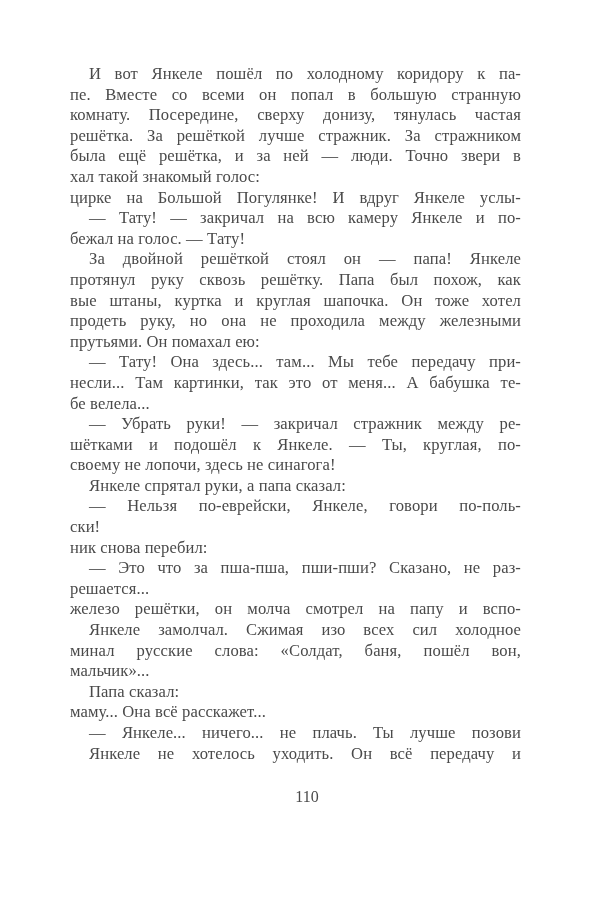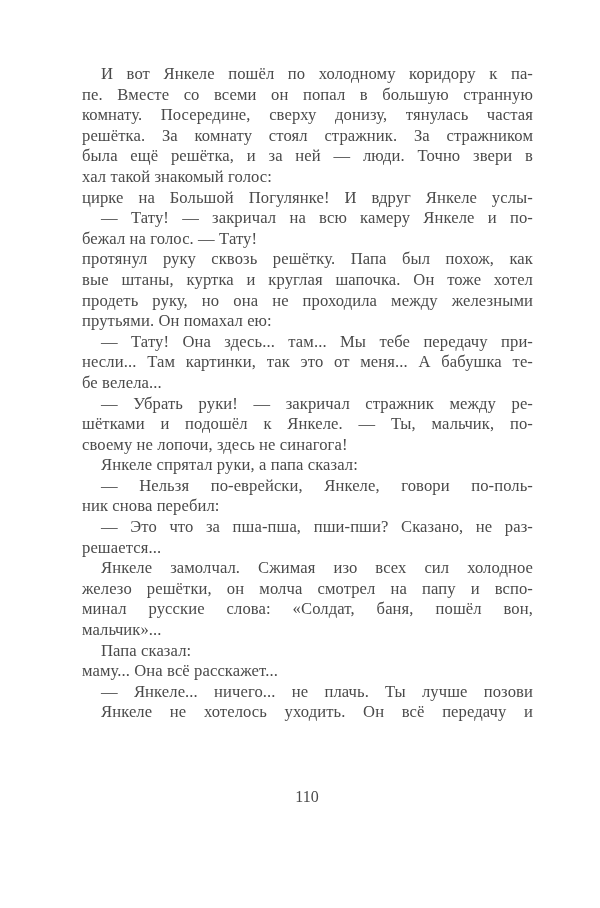--- a/index.html
+++ b/index.html
@@ -2,63 +2,65 @@
 <html><head>
 <meta charset="utf-8">
 <style>
   html, body { margin: 0; padding: 0; }
   body {
     width: 600px; height: 908px; background: #ffffff; position: relative; overflow: hidden;
     font-family: "Liberation Serif", "DejaVu Serif", serif;
     color: #4a4a4a;
   }
   .page {
-    position: absolute; left: 82px; top: 64px; width: 451px;
+    position: absolute; left: 70px; top: 64px; width: 451px;
   }
   .line {
     height: 20.6px; line-height: 20.6px; font-size: 16.6px; white-space: nowrap;
     text-align: justify; text-align-last: justify; letter-spacing: 0.1px;
   }
   .line.last { text-align-last: left; }
   .line.indent { padding-left: 19px; }
   .page-number {
     position: absolute; top: 788px; left: 0; width: 614px; text-align: center;
     font-size: 16px; color: #4a4a4a;
   }
 </style>
 </head>
 <body>
 
 <div class="page" id="page-body">
     <div class="line indent">И вот Янкеле пошёл по холодному коридору к па-</div>
     <div class="line">пе. Вместе со всеми он попал в большую странную</div>
     <div class="line">комнату. Посередине, сверху донизу, тянулась частая</div>
-    <div class="line">решётка. За комнату стоял стражник. За стражником</div>
+    <div class="line">решётка. За решёткой лучше стражник. За стражником</div>
     <div class="line">была ещё решётка, и за ней — люди. Точно звери в</div>
     <div class="line last">хал такой знакомый голос:</div>
     <div class="line">цирке на Большой Погулянке! И вдруг Янкеле услы-</div>
     <div class="line indent">— Тату! — закричал на всю камеру Янкеле и по-</div>
     <div class="line last">бежал на голос. — Тату!</div>
+    <div class="line indent">За двойной решёткой стоял он — папа! Янкеле</div>
     <div class="line">протянул руку сквозь решётку. Папа был похож, как</div>
     <div class="line">вые штаны, куртка и круглая шапочка. Он тоже хотел</div>
     <div class="line">продеть руку, но она не проходила между железными</div>
     <div class="line last">прутьями. Он помахал ею:</div>
     <div class="line indent">— Тату! Она здесь... там... Мы тебе передачу при-</div>
     <div class="line">несли... Там картинки, так это от меня... А бабушка те-</div>
     <div class="line last">бе велела...</div>
     <div class="line indent">— Убрать руки! — закричал стражник между ре-</div>
-    <div class="line">шётками и подошёл к Янкеле. — Ты, мальчик, по-</div>
+    <div class="line">шётками и подошёл к Янкеле. — Ты, круглая, по-</div>
     <div class="line last">своему не лопочи, здесь не синагога!</div>
     <div class="line indent last">Янкеле спрятал руки, а папа сказал:</div>
     <div class="line indent">— Нельзя по-еврейски, Янкеле, говори по-поль-</div>
+    <div class="line last">ски!</div>
     <div class="line last">ник снова перебил:</div>
     <div class="line indent">— Это что за пша-пша, пши-пши? Сказано, не раз-</div>
     <div class="line last">решается...</div>
+    <div class="line">железо решётки, он молча смотрел на папу и вспо-</div>
     <div class="line indent">Янкеле замолчал. Сжимая изо всех сил холодное</div>
-    <div class="line">железо решётки, он молча смотрел на папу и вспо-</div>
     <div class="line">минал русские слова: «Солдат, баня, пошёл вон,</div>
     <div class="line last">мальчик»...</div>
     <div class="line indent last">Папа сказал:</div>
     <div class="line last">маму... Она всё расскажет...</div>
     <div class="line indent">— Янкеле... ничего... не плачь. Ты лучше позови</div>
     <div class="line indent">Янкеле не хотелось уходить. Он всё передачу и</div>
   </div>
 <div class="page-number">110</div>
 
 </body></html>

